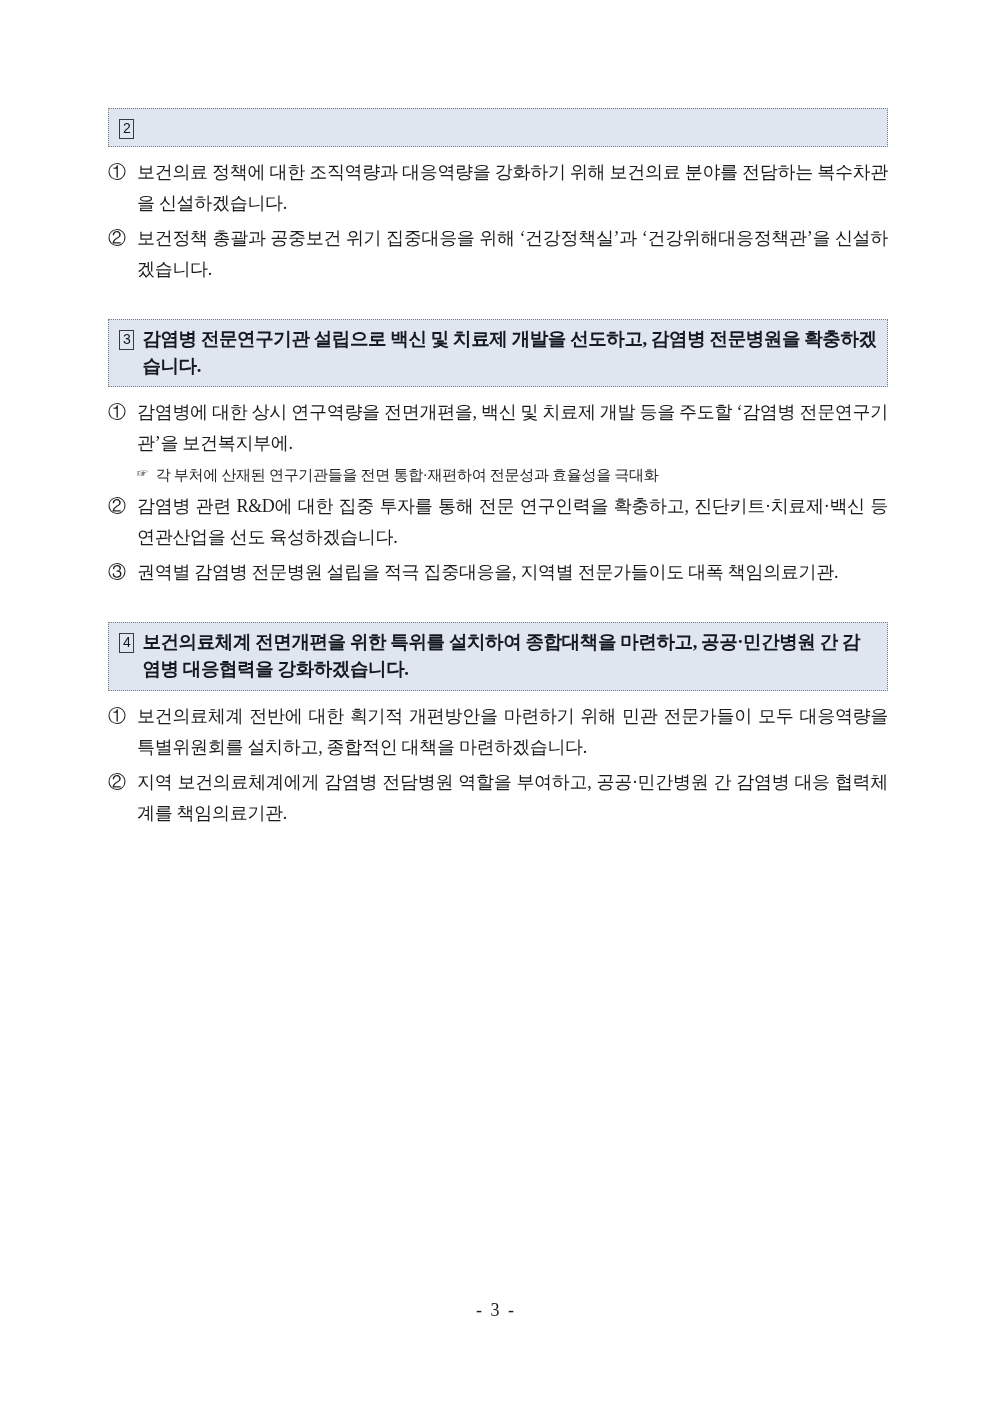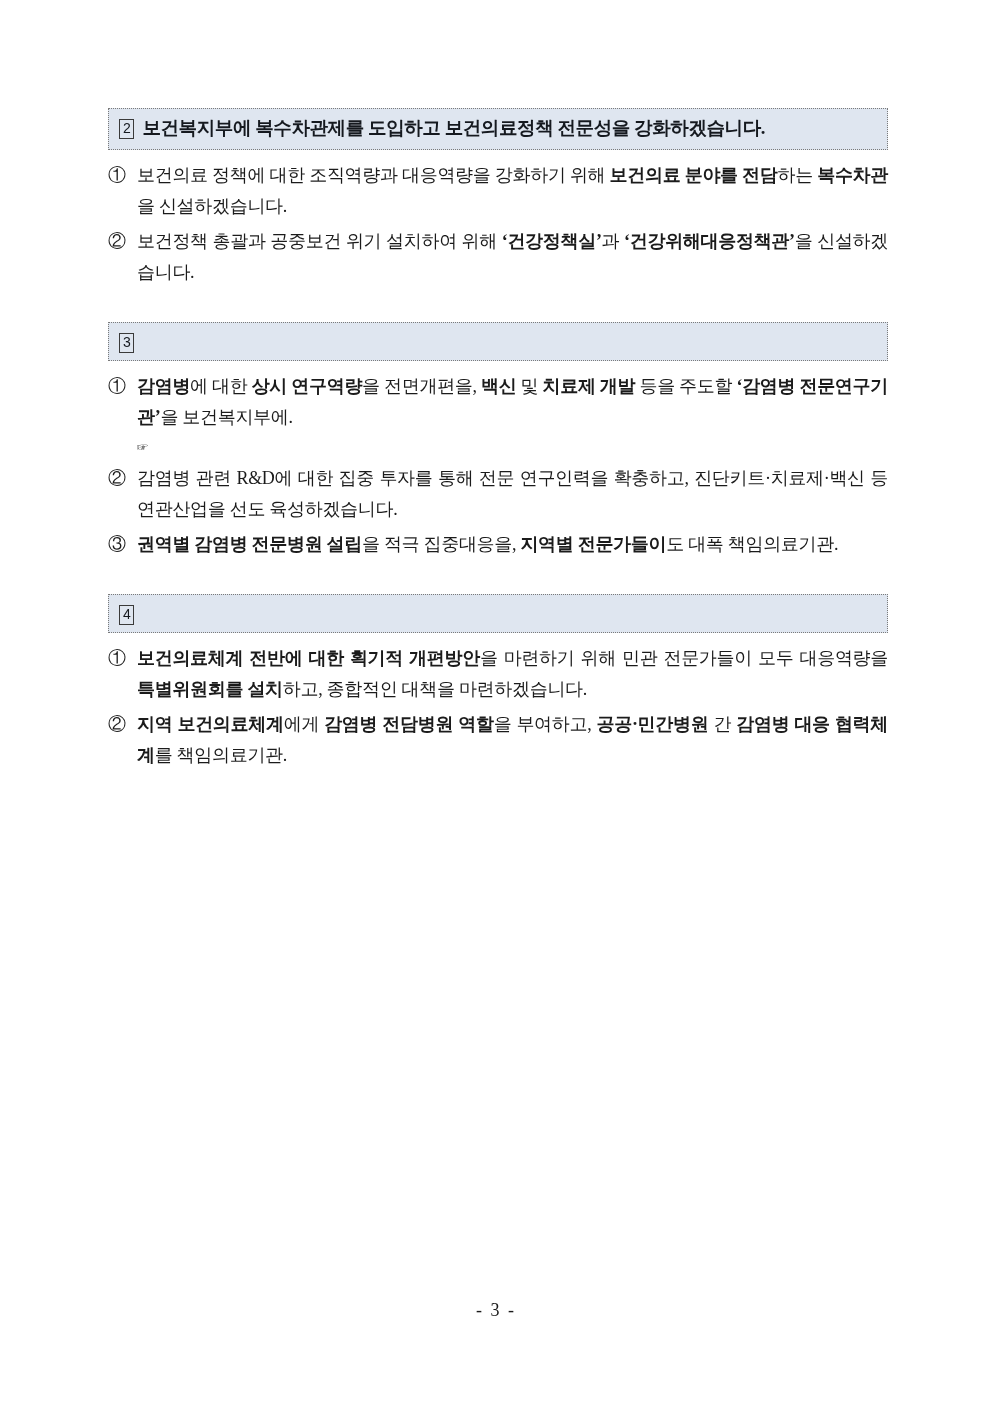--- a/index.html
+++ b/index.html
@@ -75,21 +75,21 @@
     width: 20px;
     text-align: left;
   }
   .item .body {
     flex: 1 1 auto;
     text-align: justify;
     text-justify: inter-ideograph;
   }
   .item.tight { margin-top: 4px; }
 
-  b { font-weight: bold; }
+  b { font-weight: normal; }
 
   
   .note {
     display: flex;
     align-items: flex-start;
     gap: 7px;
     font-size: 15px;
     line-height: 1.6;
     letter-spacing: -0.3px;
     margin: 4px 0 4px 28px;
@@ -116,62 +116,64 @@
   }
 </style>
 </head>
 <body>
 
 <div class="page">
   <div class="content">
 
     <div class="section-head">
       <span class="sec-num">2</span>
-      <span class="sec-text">보건복지부에 복수차관제를 도입하고 보건의료정책 전문성을 강화하겠습니다.</span>
     </div>
 
     <div class="item">
       <span class="marker">①</span>
       <span class="body"><span>보건의료 정책에 대한 조직역량과 대응역량을 강화하기 위해 </span><b>보건의료 분야를 전담</b><span>하는 </span><b>복수차관</b><span>을 신설하겠습니다.</span></span>
     </div>
 
     <div class="item tight">
       <span class="marker">②</span>
-      <span class="body"><span>보건정책 총괄과 공중보건 위기 설치하여 위해 </span><b>‘건강정책실’</b><span>과 </span><b>‘건강위해대응정책관’</b><span>을 신설하겠습니다.</span></span>
+      <span class="body"><span>보건정책 총괄과 공중보건 위기 집중대응을 위해 </span><b>‘건강정책실’</b><span>과 </span><b>‘건강위해대응정책관’</b><span>을 신설하겠습니다.</span></span>
     </div>
 
     <div class="gap-lg"></div>
 
     <div class="section-head">
       <span class="sec-num">3</span>
+      <span class="sec-text">감염병 전문연구기관 설립으로 백신 및 치료제 개발을 선도하고, 감염병 전문병원을 확충하겠습니다.</span>
     </div>
 
     <div class="item">
       <span class="marker">①</span>
       <span class="body"><b>감염병</b><span>에 대한 </span><b>상시 연구역량</b><span>을 전면개편을, </span><b>백신</b><span> 및 </span><b>치료제 개발</b><span> 등을 주도할 </span><b>‘감염병 전문연구기관’</b><span>을 보건복지부에.</span></span>
     </div>
 
     <div class="note">
       <span class="hand">☞</span>
+      <span>각 부처에 산재된 연구기관들을 전면 통합·재편하여 전문성과 효율성을 극대화</span>
     </div>
 
     <div class="item tight">
       <span class="marker">②</span>
       <span class="body"><span>감염병 관련 R&amp;D에 대한 집중 투자를 통해 전문 연구인력을 확충하고, 진단키트·치료제·백신 등 연관산업을 선도 육성하겠습니다.</span></span>
     </div>
 
     <div class="item tight">
       <span class="marker">③</span>
       <span class="body"><b>권역별 감염병 전문병원 설립</b><span>을 적극 집중대응을, </span><b>지역별 전문가들이</b><span>도 대폭 책임의료기관.</span></span>
     </div>
 
     <div class="gap-lg"></div>
 
     <div class="section-head">
       <span class="sec-num">4</span>
+      <span class="sec-text">보건의료체계 전면개편을 위한 특위를 설치하여 종합대책을 마련하고, 공공·민간병원 간 감염병 대응협력을 강화하겠습니다.</span>
     </div>
 
     <div class="item">
       <span class="marker">①</span>
       <span class="body"><b>보건의료체계 전반에 대한 획기적 개편방안</b><span>을 마련하기 위해 민관 전문가들이 모두 대응역량을 </span><b>특별위원회를 설치</b><span>하고, 종합적인 대책을 마련하겠습니다.</span></span>
     </div>
 
     <div class="item tight">
       <span class="marker">②</span>
       <span class="body"><b>지역 보건의료체계</b><span>에게 </span><b>감염병 전담병원 역할</b><span>을 부여하고, </span><b>공공·민간병원</b><span> 간 </span><b>감염병 대응 협력체계</b><span>를 책임의료기관.</span></span>

